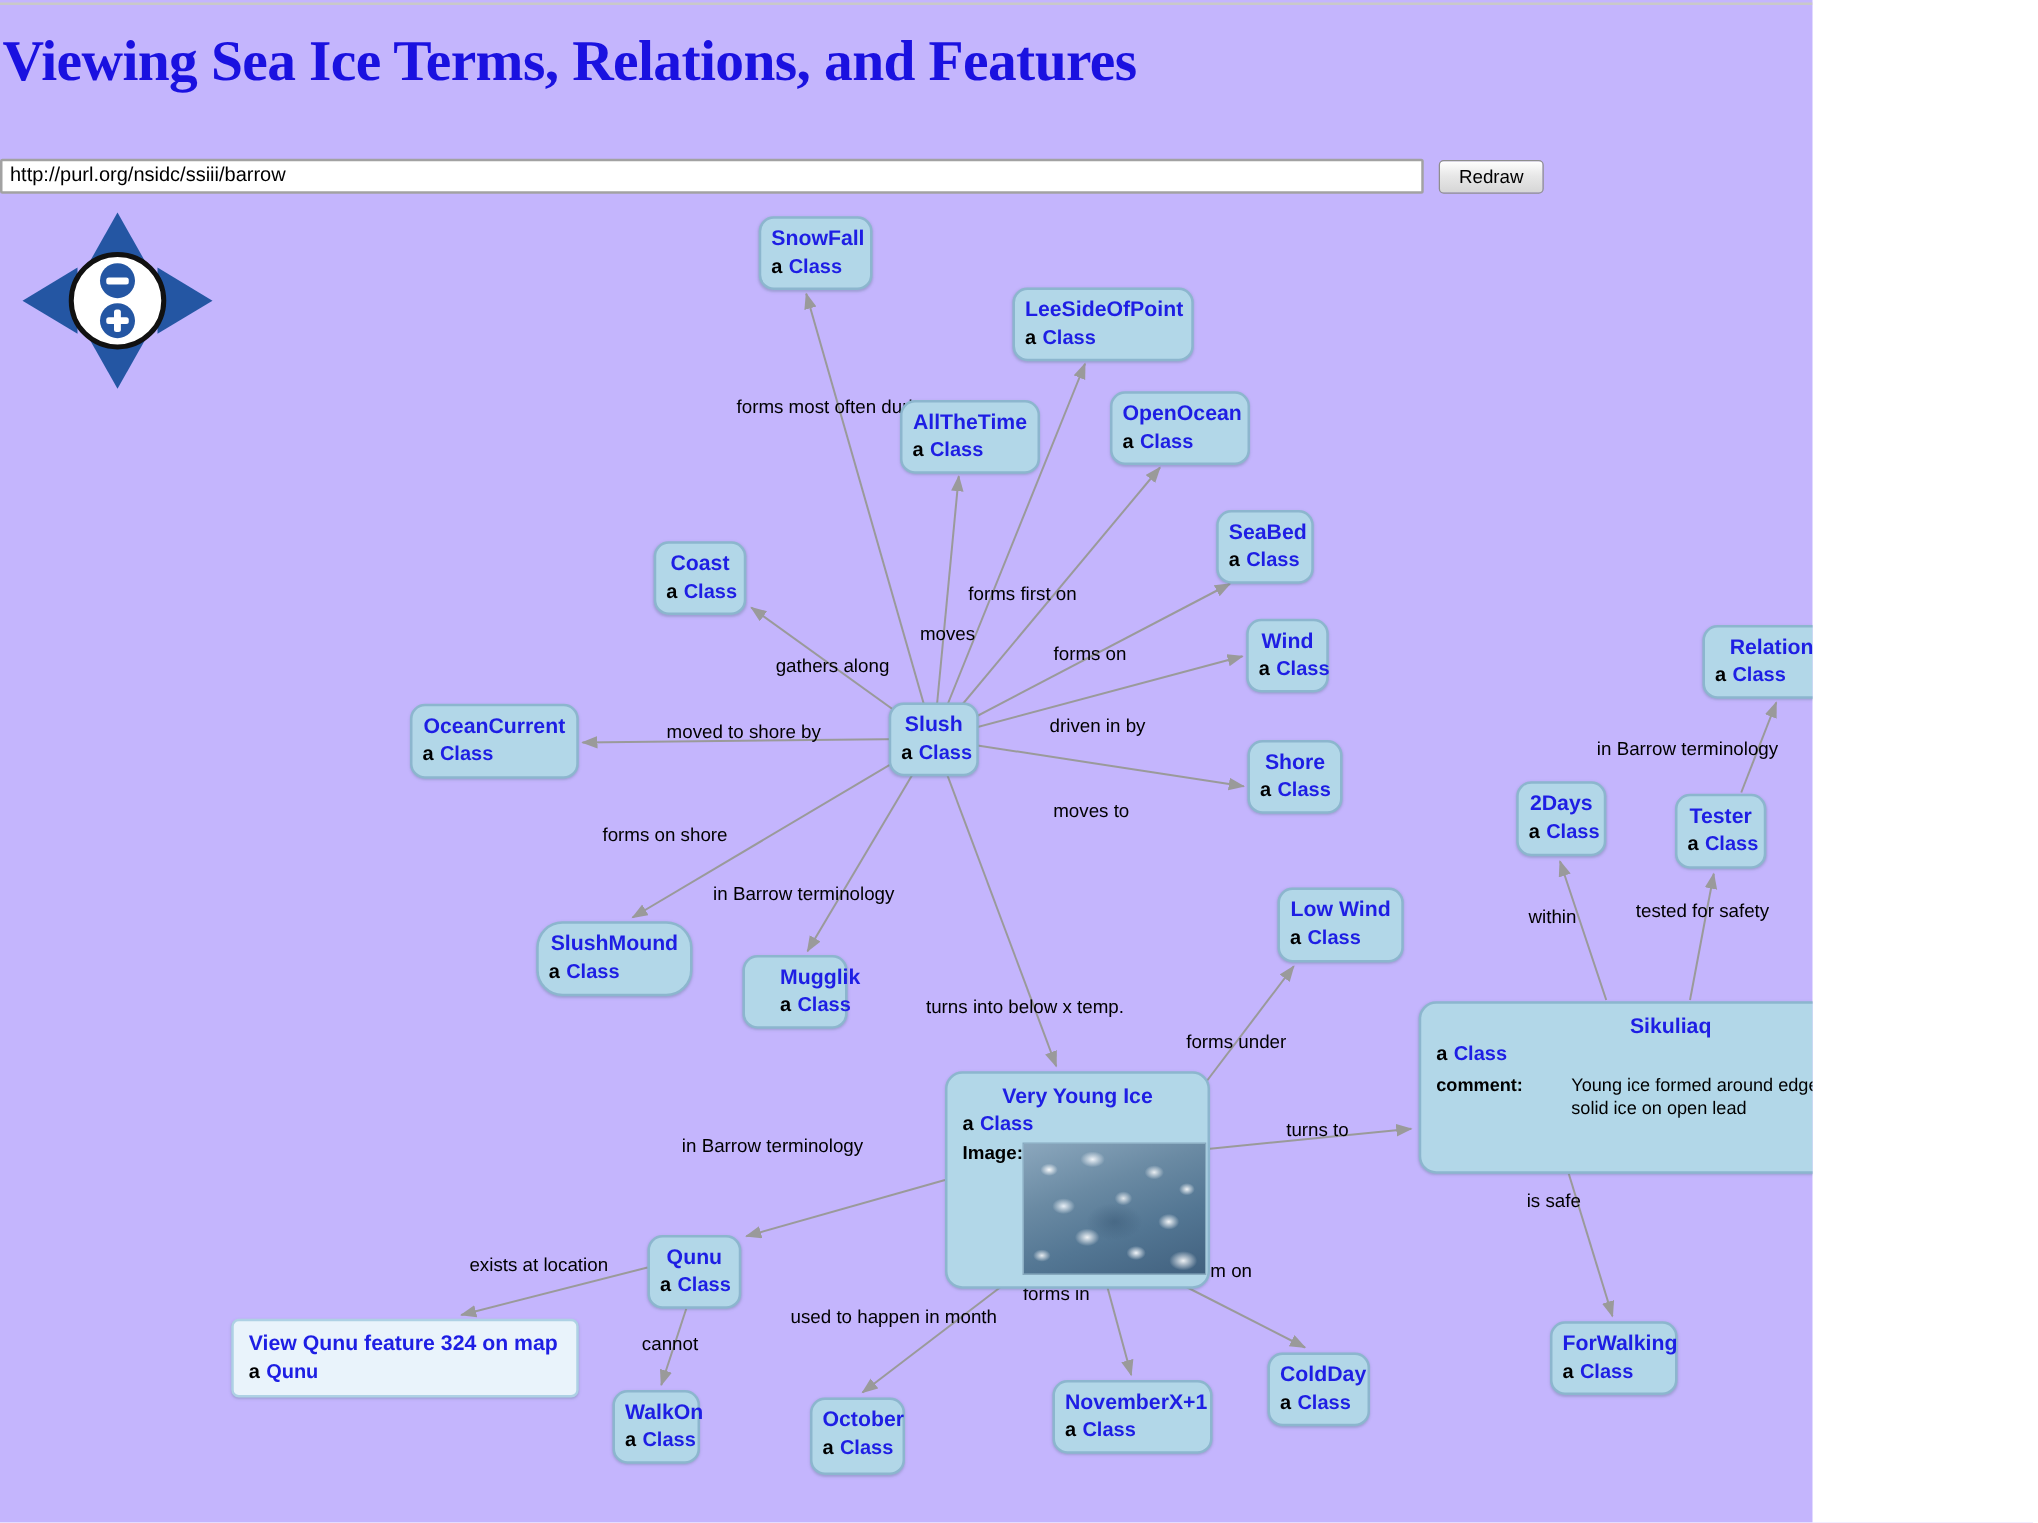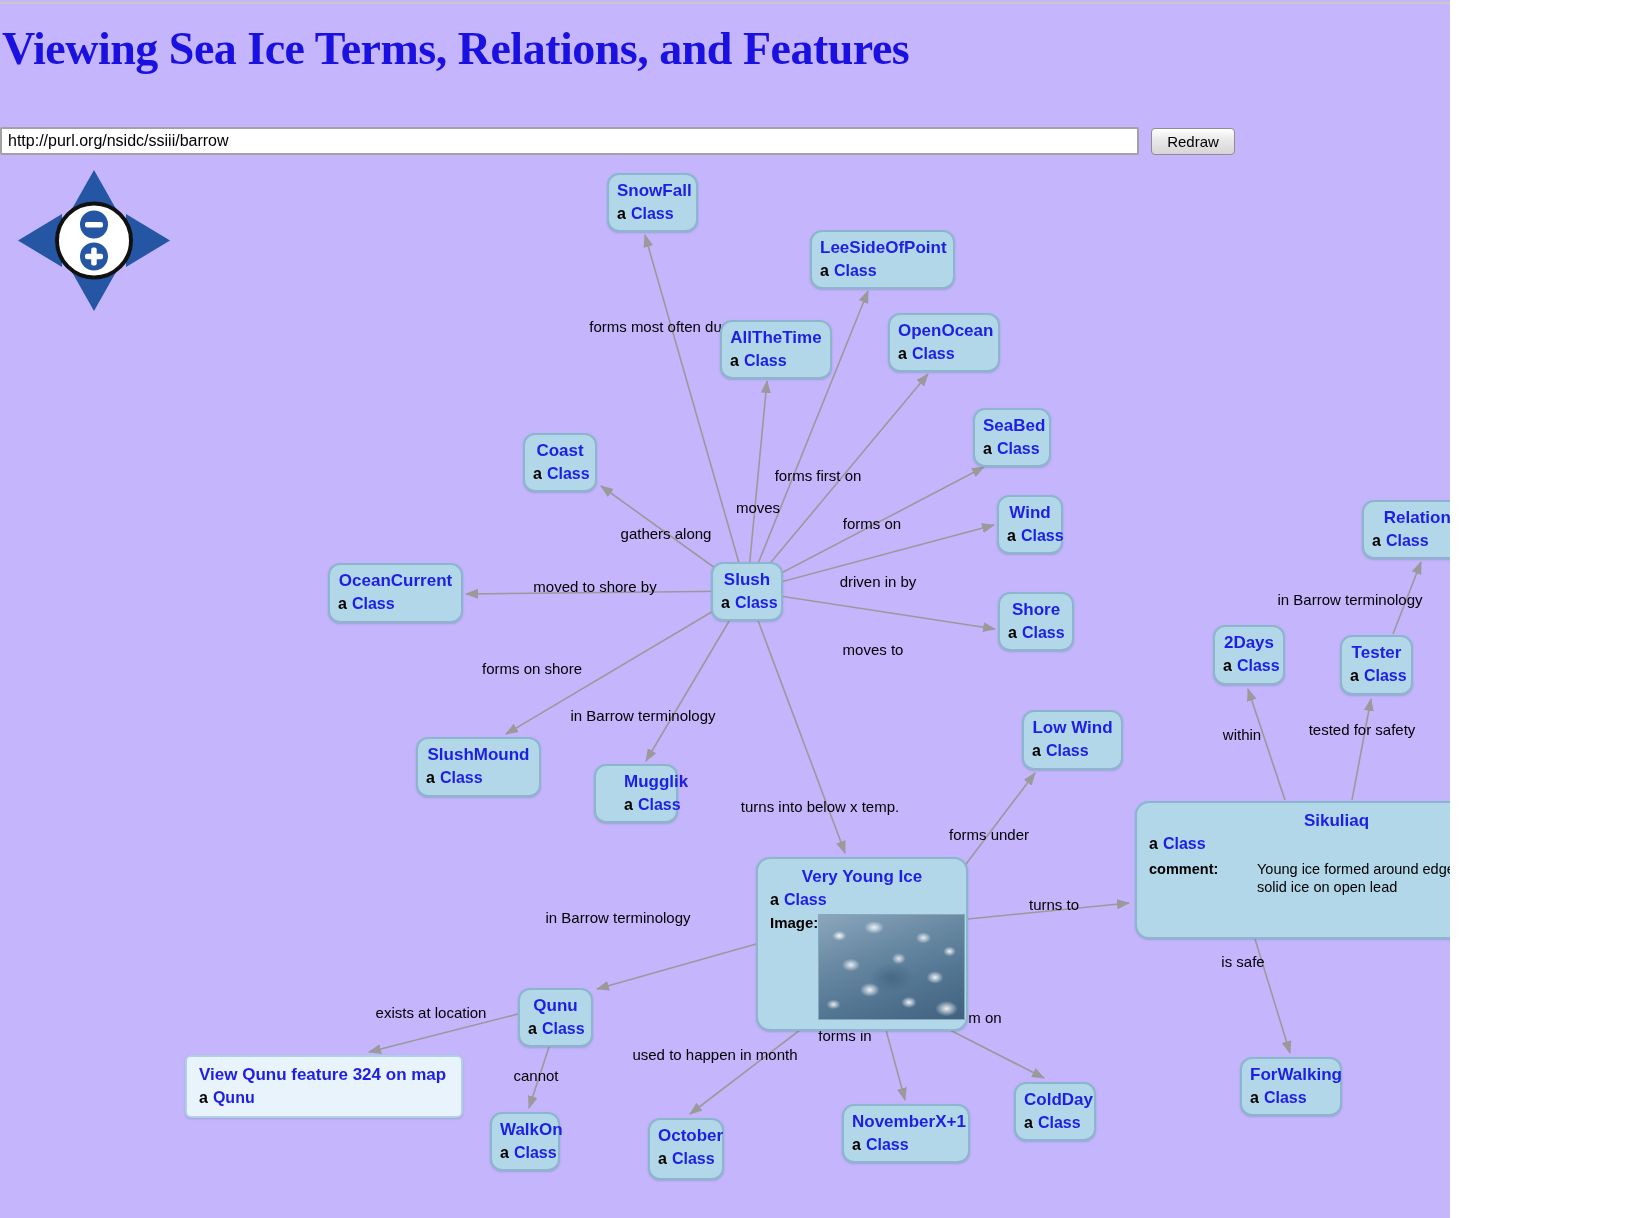--- a/index.html
+++ b/index.html
@@ -202,21 +202,21 @@
           <div class="node-type"><span class="a-prefix">a</span><span class="a-class">Class</span></div>
         </div>
         <div class="node" style="left: 1213px; top: 625px; width: 72px; min-height: 60px;">
           <div class="node-title">2Days</div>
           <div class="node-type"><span class="a-prefix">a</span><span class="a-class">Class</span></div>
         </div>
         <div class="node" style="left: 1340px; top: 635px; width: 73px; min-height: 60px;">
           <div class="node-title">Tester</div>
           <div class="node-type"><span class="a-prefix">a</span><span class="a-class">Class</span></div>
         </div>
-        <div class="node" style="left: 416px; top: 737px; width: 125px; min-height: 60px;">
+        <div class="node" style="left: 429px; top: 737px; width: 125px; min-height: 60px; border-radius: 21px;">
           <div class="node-title">SlushMound</div>
           <div class="node-type"><span class="a-prefix">a</span><span class="a-class">Class</span></div>
         </div>
         <div class="node" style="left: 594px; top: 764px; width: 84px; min-height: 58px; padding-left: 28px;">
           <div class="node-title">Mugglik</div>
           <div class="node-type"><span class="a-prefix">a</span><span class="a-class">Class</span></div>
         </div>
         <div class="node" style="left: 1022px; top: 710px; width: 101px; min-height: 60px;">
           <div class="node-title">Low Wind</div>
           <div class="node-type"><span class="a-prefix">a</span><span class="a-class">Class</span></div>

